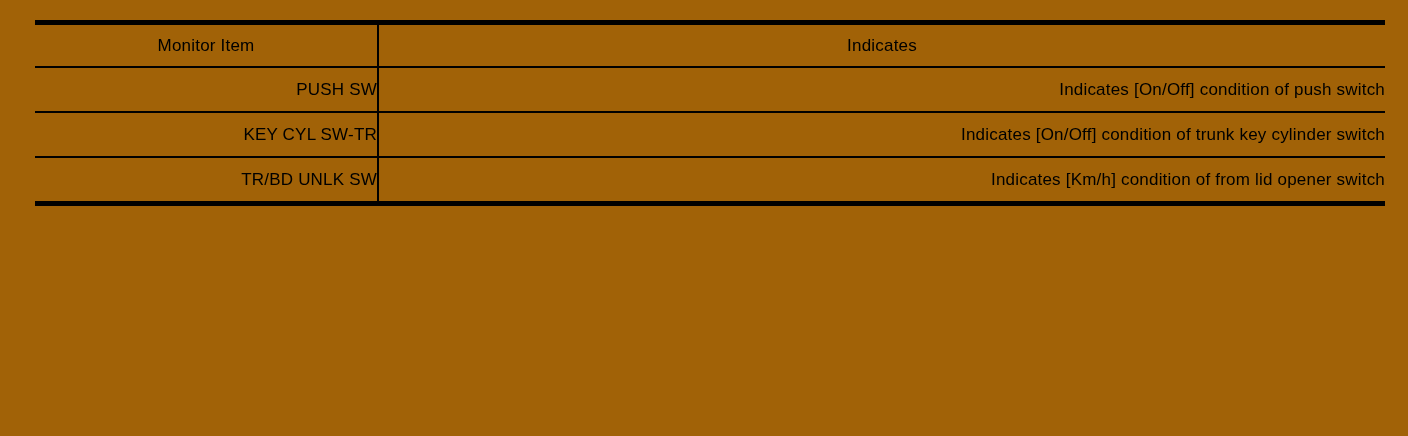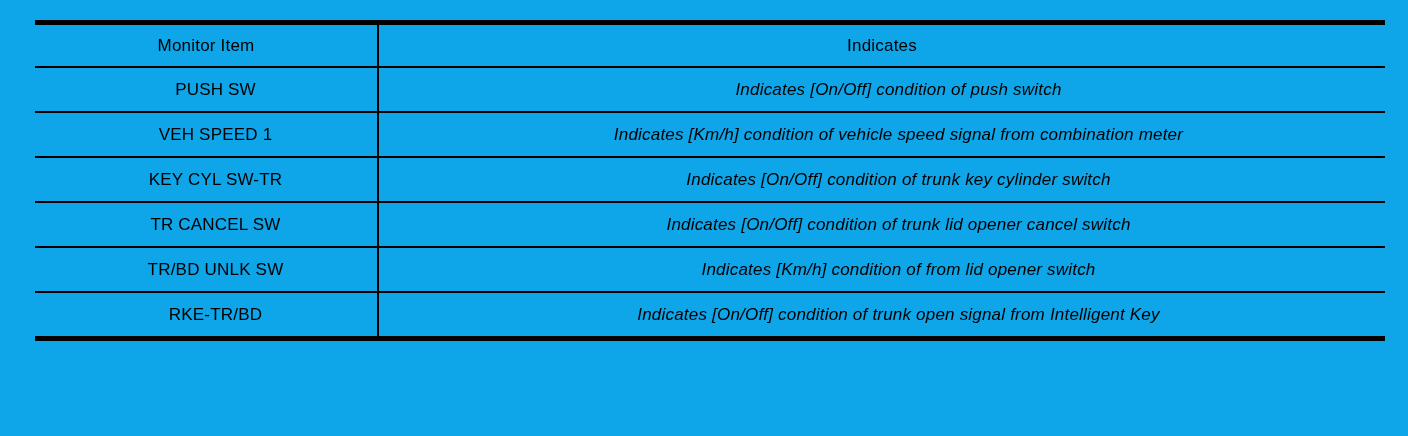--- a/index.html
+++ b/index.html
@@ -8,21 +8,21 @@
     background: #ffffff;
     width: 1408px;
     height: 436px;
     font-family: "Liberation Sans", "DejaVu Sans", sans-serif;
     -webkit-font-smoothing: antialiased;
   }
   .page {
     position: relative;
     width: 1408px;
     height: 436px;
-    background: #0ea5e9;
+    background: #a16207;
     overflow: hidden;
   }
   table.monitor-table {
     position: absolute;
     left: 35px;
     top: 20px;
     width: 1350px;
     border-collapse: collapse;
     table-layout: fixed;
     border-top: 5px solid #000000;
@@ -36,24 +36,24 @@
     font-size: 17px;
     font-weight: 400;
     color: #000000;
     vertical-align: middle;
     padding: 0;
     letter-spacing: 0.2px;
     white-space: nowrap;
     overflow: hidden;
   }
   th { height: 41px; text-align: center; }
-  td { height: 43px; text-align: center; }
+  td { height: 43px; text-align: right; }
   th:first-child, td:first-child { border-right: 2px solid #000000; }
   td.item-cell { padding-left: 19px; }
-  td.contents-cell { padding-left: 33px; font-style: italic; }
+  td.contents-cell { padding-left: 33px; }
 </style>
 </head>
 <body>
 
 <div class="page">
   <table class="monitor-table">
     <colgroup>
       <col class="col-item">
       <col class="col-contents">
     </colgroup>
@@ -63,40 +63,28 @@
         <th>Indicates</th>
       </tr>
     </thead>
     <tbody>
   <tr>
     <td class="item-cell">PUSH SW</td>
     <td class="contents-cell">Indicates [On/Off] condition of push switch</td>
   </tr>
 
 
-  <tr>
-    <td class="item-cell">VEH SPEED 1</td>
-    <td class="contents-cell">Indicates [Km/h] condition of vehicle speed signal from combination meter</td>
-  </tr>
 
   <tr>
     <td class="item-cell">KEY CYL SW-TR</td>
     <td class="contents-cell">Indicates [On/Off] condition of trunk key cylinder switch</td>
   </tr>
 
-  <tr>
-    <td class="item-cell">TR CANCEL SW</td>
-    <td class="contents-cell">Indicates [On/Off] condition of trunk lid opener cancel switch</td>
-  </tr>
 
   <tr>
     <td class="item-cell">TR/BD UNLK SW</td>
     <td class="contents-cell">Indicates [Km/h] condition of from lid opener switch</td>
   </tr>
 
 
-  <tr>
-    <td class="item-cell">RKE-TR/BD</td>
-    <td class="contents-cell">Indicates [On/Off] condition of trunk open signal from Intelligent Key</td>
-  </tr>
 </tbody>
   </table>
 </div>
 
 </body></html>

